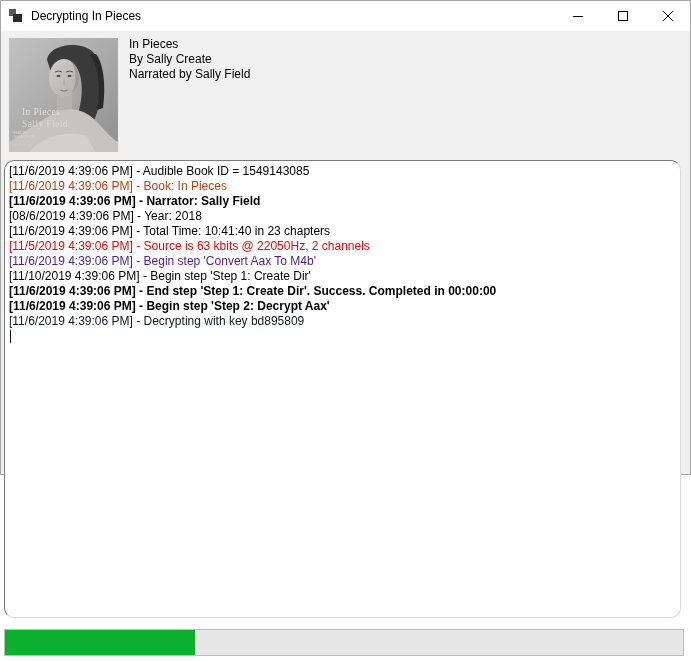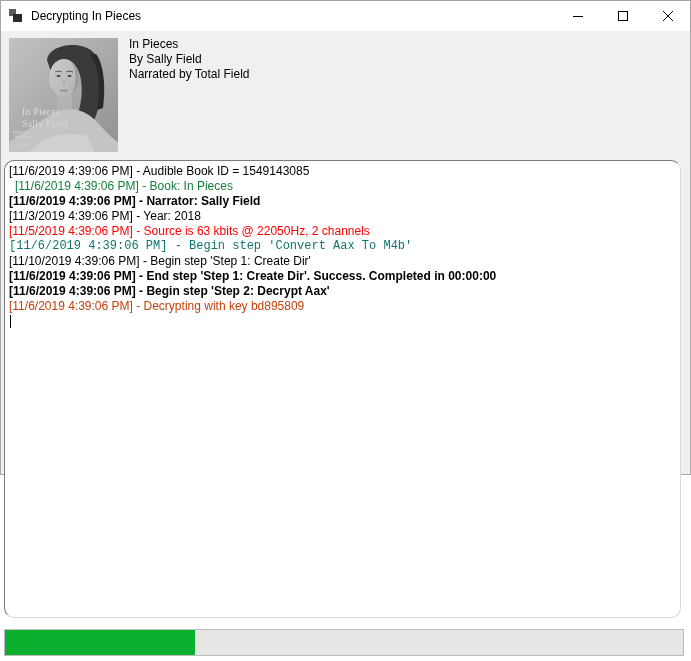--- a/index.html
+++ b/index.html
@@ -129,36 +129,37 @@
       <text x="13" y="77" font-family="Liberation Serif, DejaVu Serif, serif" font-size="9.5" fill="#dededc" letter-spacing="0.4">In Pieces</text>
       <text x="13" y="89" font-family="Liberation Serif, DejaVu Serif, serif" font-size="9.5" fill="#d8d8d6" letter-spacing="0.4">Sally Field</text>
       <text x="4" y="96" font-size="3.4" fill="#d5d5d5">READ BY</text>
       <text x="4" y="100" font-size="3.4" fill="#d5d5d5">THE AUTHOR</text>
       <text x="4" y="108" font-size="3.4" fill="#cfcfcf">Unabridged</text>
     </svg>
   </div>
 
   <div class="book-info">
     <div>In Pieces</div>
-    <div>By Sally Field</div>
-    <div>Narrated by Total Field</div>
+    <div>By Sally Create</div>
+    <div>Narrated by Sally Field</div>
   </div>
 
   <div class="log-box">
     <div>
         <div class="log-line" style="color: rgb(0, 0, 0);">[11/6/2019 4:39:06 PM] - Audible Book ID = 1549143085</div>
-        <div class="log-line" style="color: #15803d; margin-left: 6px;">[11/6/2019 4:39:06 PM] - Book: In Pieces</div>
+        <div class="log-line" style="color: #c2410c;">[11/6/2019 4:39:06 PM] - Book: In Pieces</div>
         <div class="log-line" style="color: rgb(0, 0, 0); font-weight: bold;">[11/6/2019 4:39:06 PM] - Narrator: Sally Field</div>
-        <div class="log-line" style="color: rgb(0, 0, 0);">[11/3/2019 4:39:06 PM] - Year: 2018</div>
+        <div class="log-line" style="color: rgb(0, 0, 0);">[08/6/2019 4:39:06 PM] - Year: 2018</div>
+        <div class="log-line" style="color: rgb(0, 0, 0);">[11/6/2019 4:39:06 PM] - Total Time: 10:41:40 in 23 chapters</div>
         <div class="log-line" style="color: rgb(255, 0, 0);">[11/5/2019 4:39:06 PM] - Source is 63 kbits @ 22050Hz, 2 channels</div>
-        <div class="log-line" style="color: #0f766e; font-family: Liberation Mono, monospace;">[11/6/2019 4:39:06 PM] - Begin step 'Convert Aax To M4b'</div>
+        <div class="log-line" style="color: #4c1d95;">[11/6/2019 4:39:06 PM] - Begin step 'Convert Aax To M4b'</div>
         <div class="log-line" style="color: rgb(0, 0, 0);">[11/10/2019 4:39:06 PM] - Begin step 'Step 1: Create Dir'</div>
         <div class="log-line" style="color: rgb(0, 0, 0); font-weight: bold;">[11/6/2019 4:39:06 PM] - End step 'Step 1: Create Dir'. Success. Completed in 00:00:00</div>
         <div class="log-line" style="color: rgb(0, 0, 0); font-weight: bold;">[11/6/2019 4:39:06 PM] - Begin step 'Step 2: Decrypt Aax'</div>
-        <div class="log-line" style="color: #c2410c;">[11/6/2019 4:39:06 PM] - Decrypting with key bd895809</div>
+        <div class="log-line" style="color: #0f172a;">[11/6/2019 4:39:06 PM] - Decrypting with key bd895809</div>
       </div>
     <div class="caret"></div>
   </div>
 
   <div class="progress-track" style="background: rgb(230, 230, 230); border-color: rgb(188, 188, 188);">
     <div class="progress-fill" style="width: 28%; background: rgb(12, 176, 47);"></div>
   </div>
 
 </div>
 

